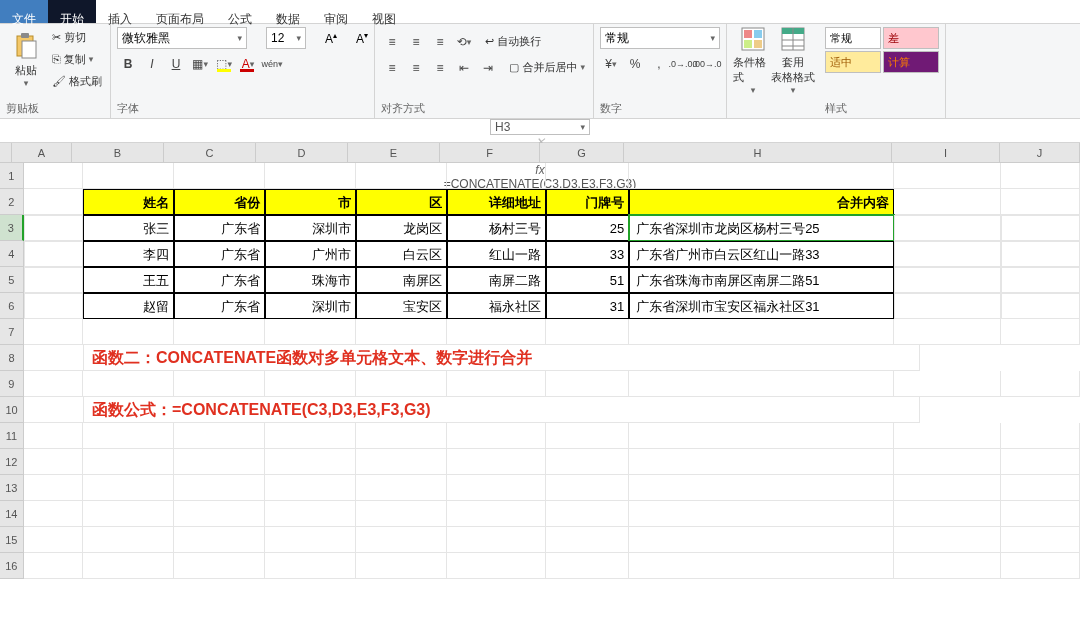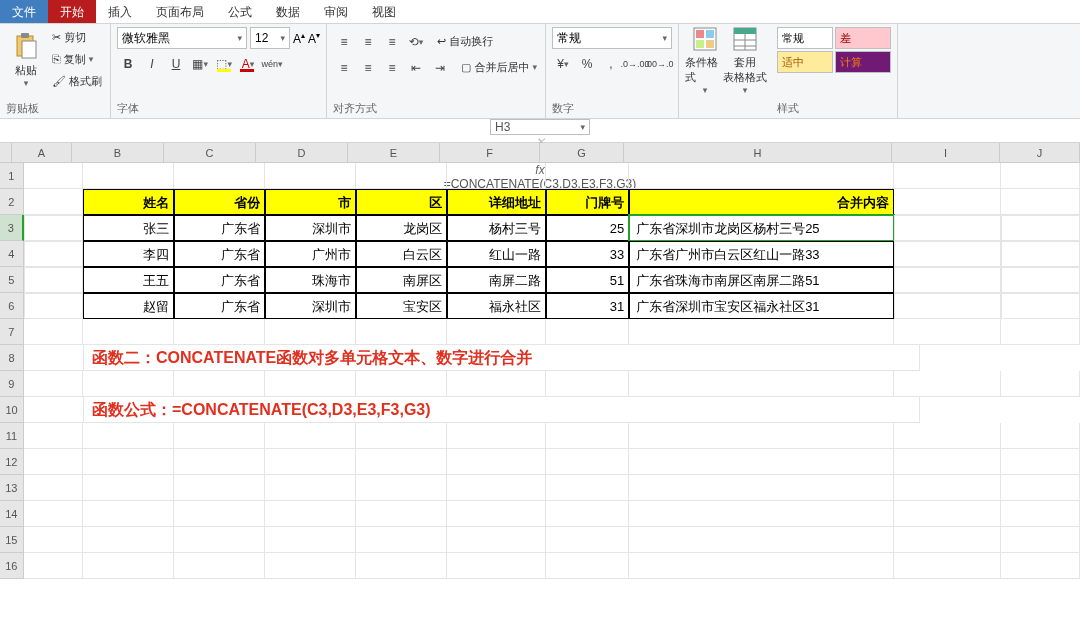--- a/index.html
+++ b/index.html
@@ -1,22 +1,22 @@
 <!DOCTYPE html>
 <html><head>
 <meta charset="utf-8">
 <style>
 * { box-sizing: border-box; margin: 0; padding: 0; font-family: "Microsoft YaHei", Arial, sans-serif; }
 body { background: #fff; overflow: hidden; font-size: 12px; }
 
 
 .menubar { display: flex; background: #fff; border-bottom: 1px solid #d4d4d4; height: 24px; }
-.menubar .tab { padding: 4px 12px; font-size: 12px; color: #333; cursor: pointer; }
+.menubar .tab { padding: 11px 12px; font-size: 12px; color: #333; cursor: pointer; }
 .menubar .tab.file { background: #417ebf; color: #fff; }
-.menubar .tab.active { background: #b91c1c; color: #fff; }
+.menubar .tab.active { background: #0f172a; color: #fff; }
 
 
 .ribbon { display: flex; background: #f5f6f7; border-bottom: 1px solid #d4d4d4; height: 95px; }
 .ribbon-group { border-right: 1px solid #d4d4d4; padding: 3px 6px 0 6px; display: flex; flex-direction: column; }
 .ribbon-group .body { flex: 1; display: flex; align-items: flex-start; }
 .ribbon-group .label { text-align: left; font-size: 11px; color: #666; padding: 2px 0; }
 
 .big-btn { display: flex; flex-direction: column; align-items: center; justify-content: center; width: 40px; height: 66px; font-size: 11px; color: #333; }
 .big-btn .ico { width: 28px; height: 28px; margin-bottom: 3px; display:flex; align-items:center; justify-content:center; }
 .small-row { display: flex; align-items: center; font-size: 11px; color: #333; height: 20px; gap: 3px; padding: 0 2px; }
@@ -107,21 +107,21 @@
           <span>🖌</span>
           <span>格式刷</span>
         </div>
       </div>
     </div>
     <div class="label">剪贴板</div>
   </div>
 
   <div class="ribbon-group">
     <div class="body" style="flex-direction:column;">
-      <div style="display:flex;gap:3px;align-items:center;">
+      <div style="display:flex;gap:19px;align-items:center;">
         <div class="font-sel">
             <span>微软雅黑</span>
             <span class="dd">▾</span>
           </div>
         <div class="size-sel">
             <span>12</span>
             <span class="dd">▾</span>
           </div>
         <div class="sq">A<sup style="font-size:8px;">▴</sup></div>
         <div class="sq">A<sup style="font-size:8px;">▾</sup></div>

